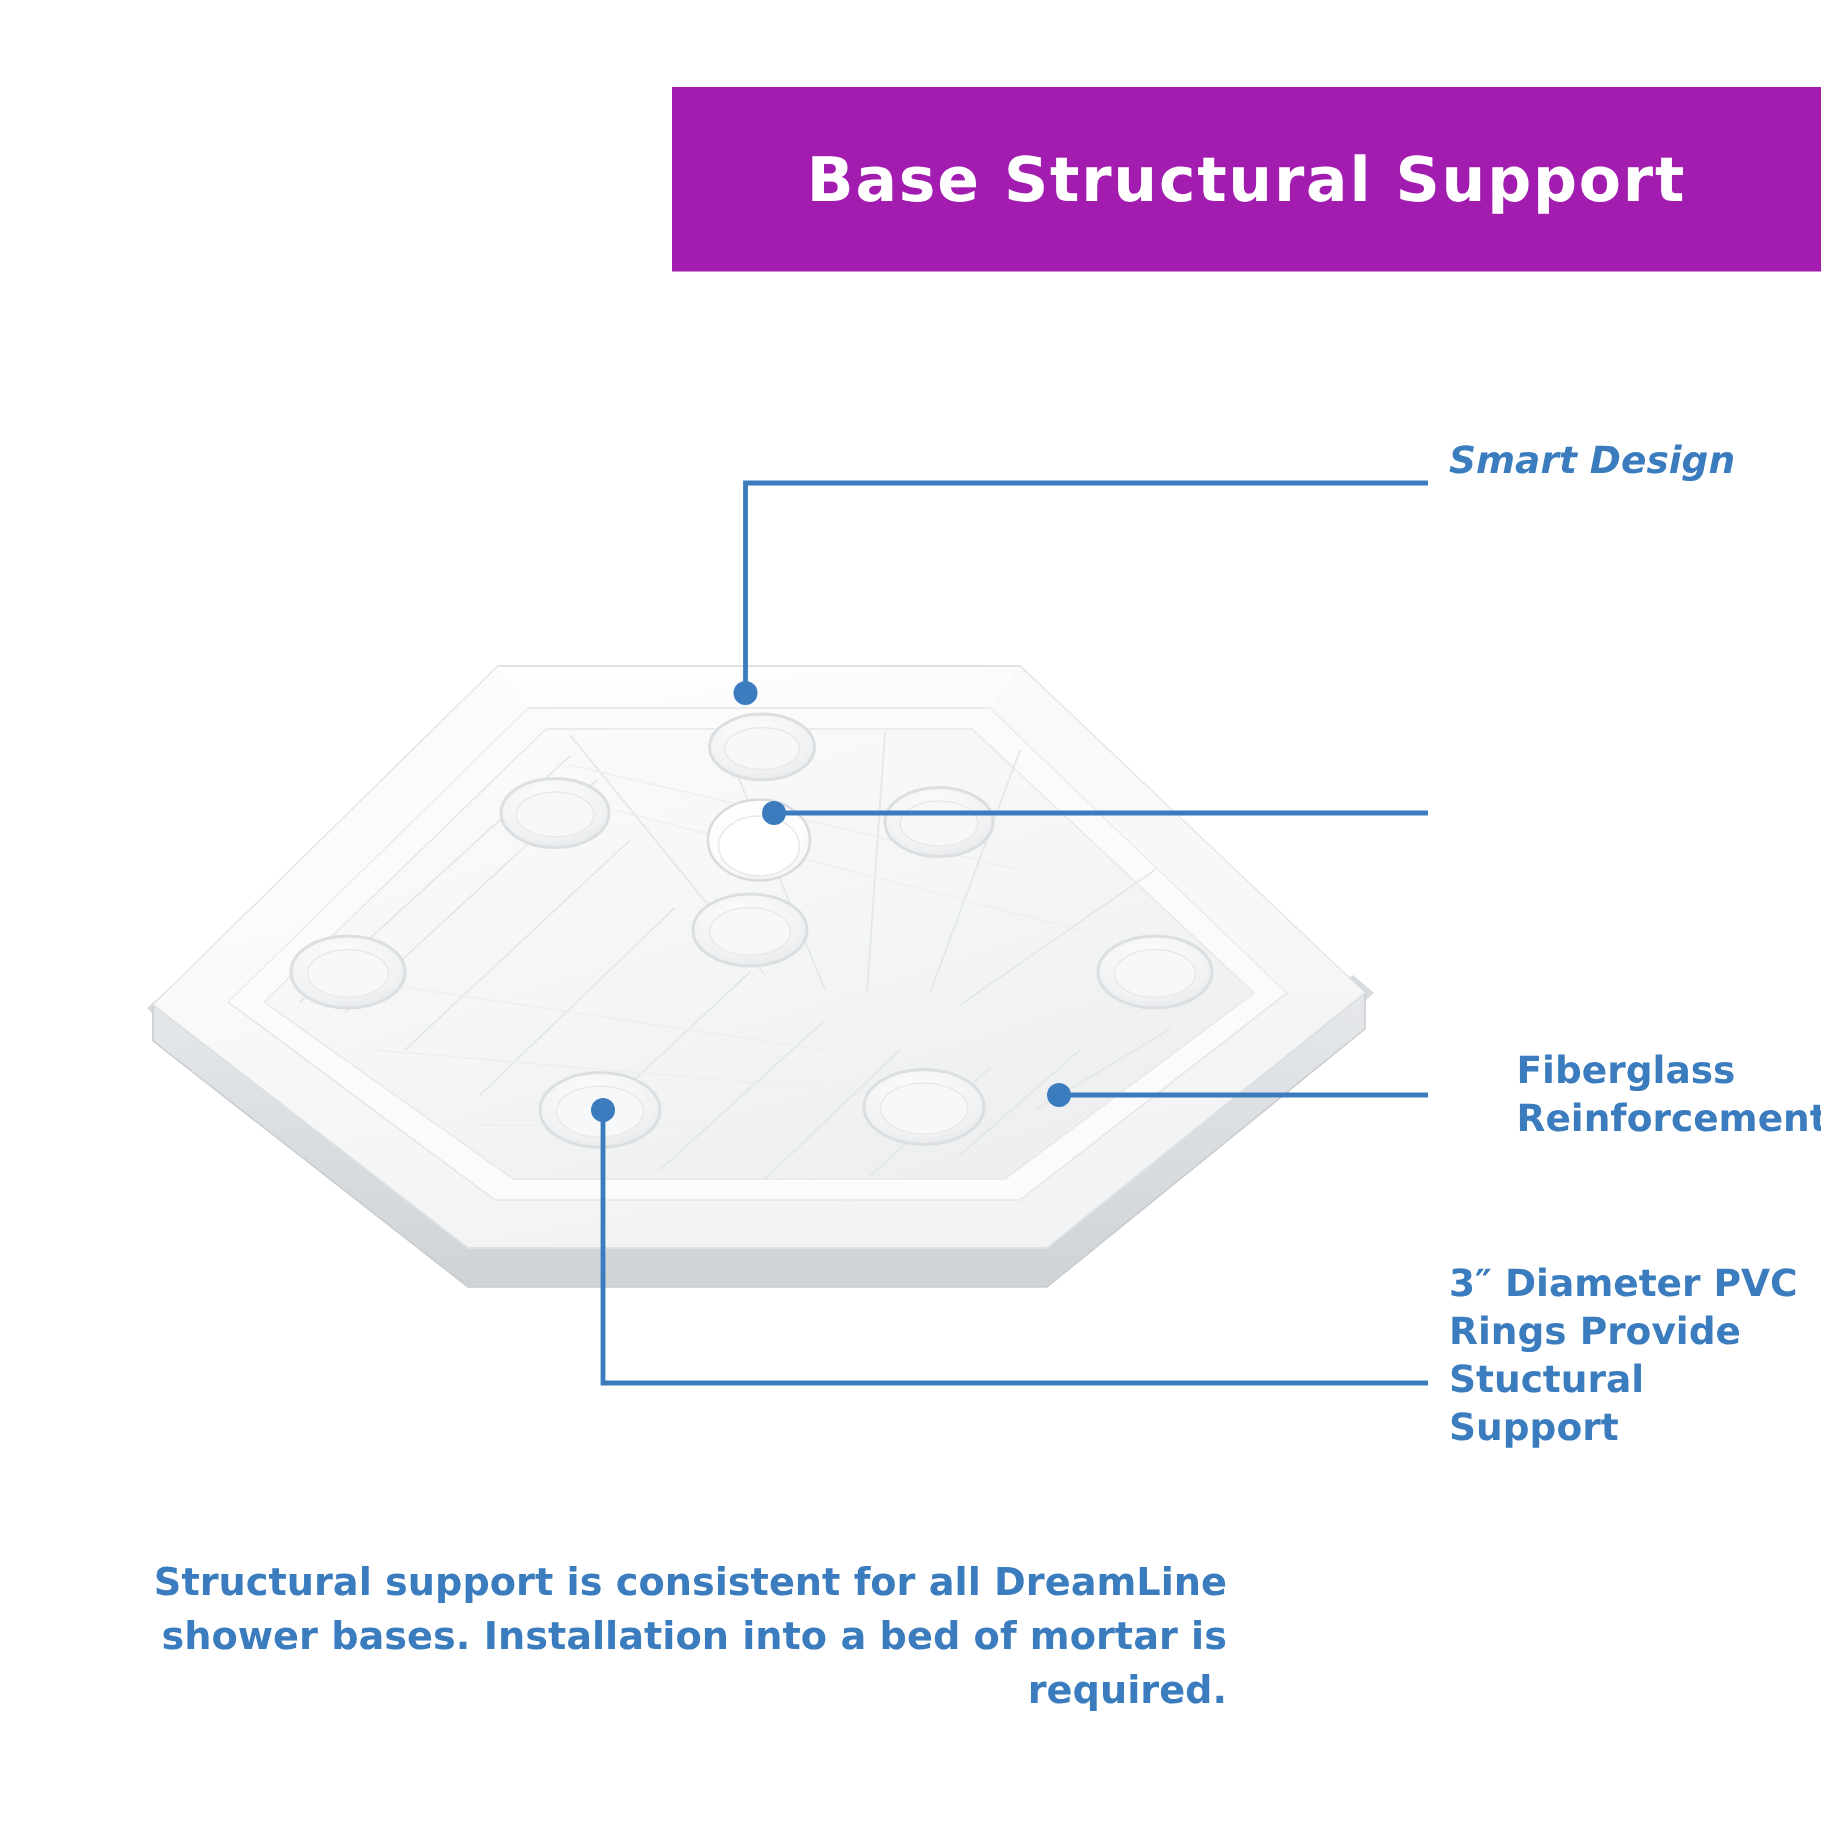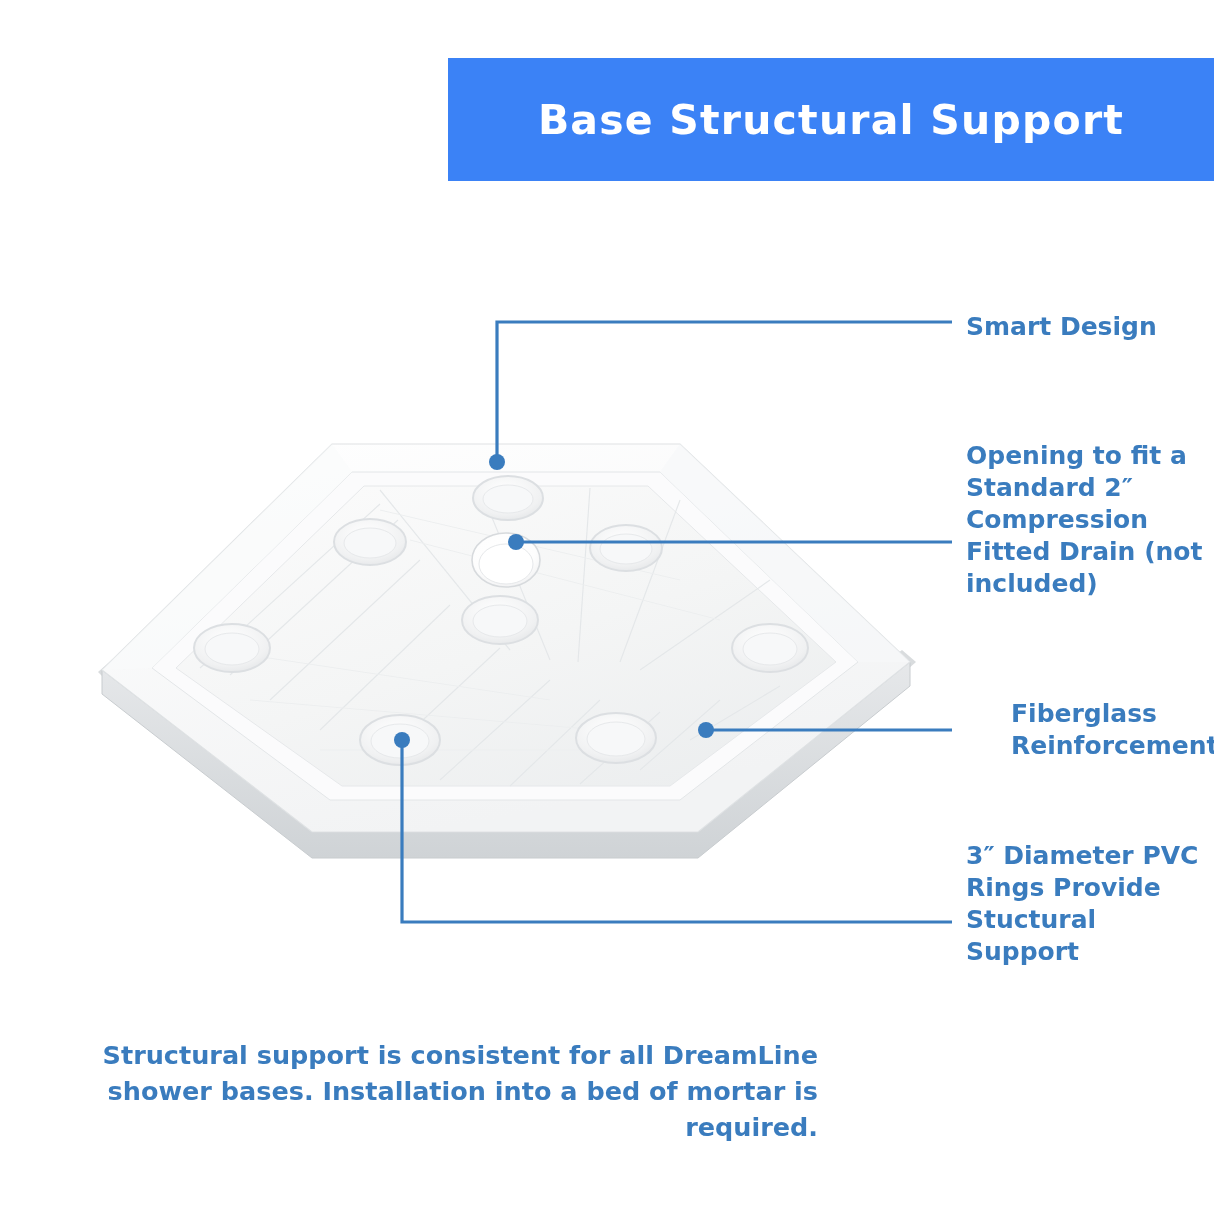--- a/index.html
+++ b/index.html
@@ -21,21 +21,21 @@
     background: #ffffff;
   }
 
   
   .header-bar {
     position: absolute;
     left: 448px;
     top: 58px;
     width: 766px;
     height: 123px;
-    background: #3b82f6;
+    background: #a21caf;
     display: flex;
     align-items: center;
     justify-content: center;
   }
   .header-title {
     color: #ffffff;
     font-size: 41px;
     font-weight: bold;
     letter-spacing: 1.2px;
     font-family: "DejaVu Sans", sans-serif;
@@ -53,21 +53,21 @@
 
   
   .callout {
     position: absolute;
     color: #3a7cbe;
     font-weight: bold;
     font-size: 25px;
     line-height: 1.28;
     font-family: "DejaVu Sans", sans-serif;
   }
-  .callout-1 { left: 966px; top: 311px; width: 240px; }
+  .callout-1 { left: 966px; top: 291px; width: 240px; font-style: italic; }
   .callout-2 { left: 966px; top: 440px; width: 248px; }
   .callout-3 { left: 966px; top: 698px; width: 248px; margin-left: 45px; }
   .callout-4 { left: 966px; top: 840px; width: 240px; }
 
   
   .footer-note {
     position: absolute;
     left: 58px;
     top: 1037px;
     width: 760px;
@@ -213,19 +213,18 @@
       <circle cx="706" cy="730" r="8" fill="#3a7cbe"></circle>
     </g>
 
     <g>
       <polyline points="952,922 402,922 402,740" fill="none" stroke="#3a7cbe" stroke-width="3.2"></polyline>
       <circle cx="402" cy="740" r="8" fill="#3a7cbe"></circle>
     </g>
   </svg>
 
   <div class="callout callout-1">Smart Design</div>
-  <div class="callout callout-2">Opening to fit a Standard 2″ Compression Fitted Drain (not included)</div>
   <div class="callout callout-3">Fiberglass Reinforcement</div>
   <div class="callout callout-4">3″ Diameter PVC Rings Provide Stuctural Support</div>
 
   <div class="footer-note">Structural support is consistent for all DreamLine shower bases. Installation into a bed of mortar is required.</div>
 
 </div>
 
 </body></html>

